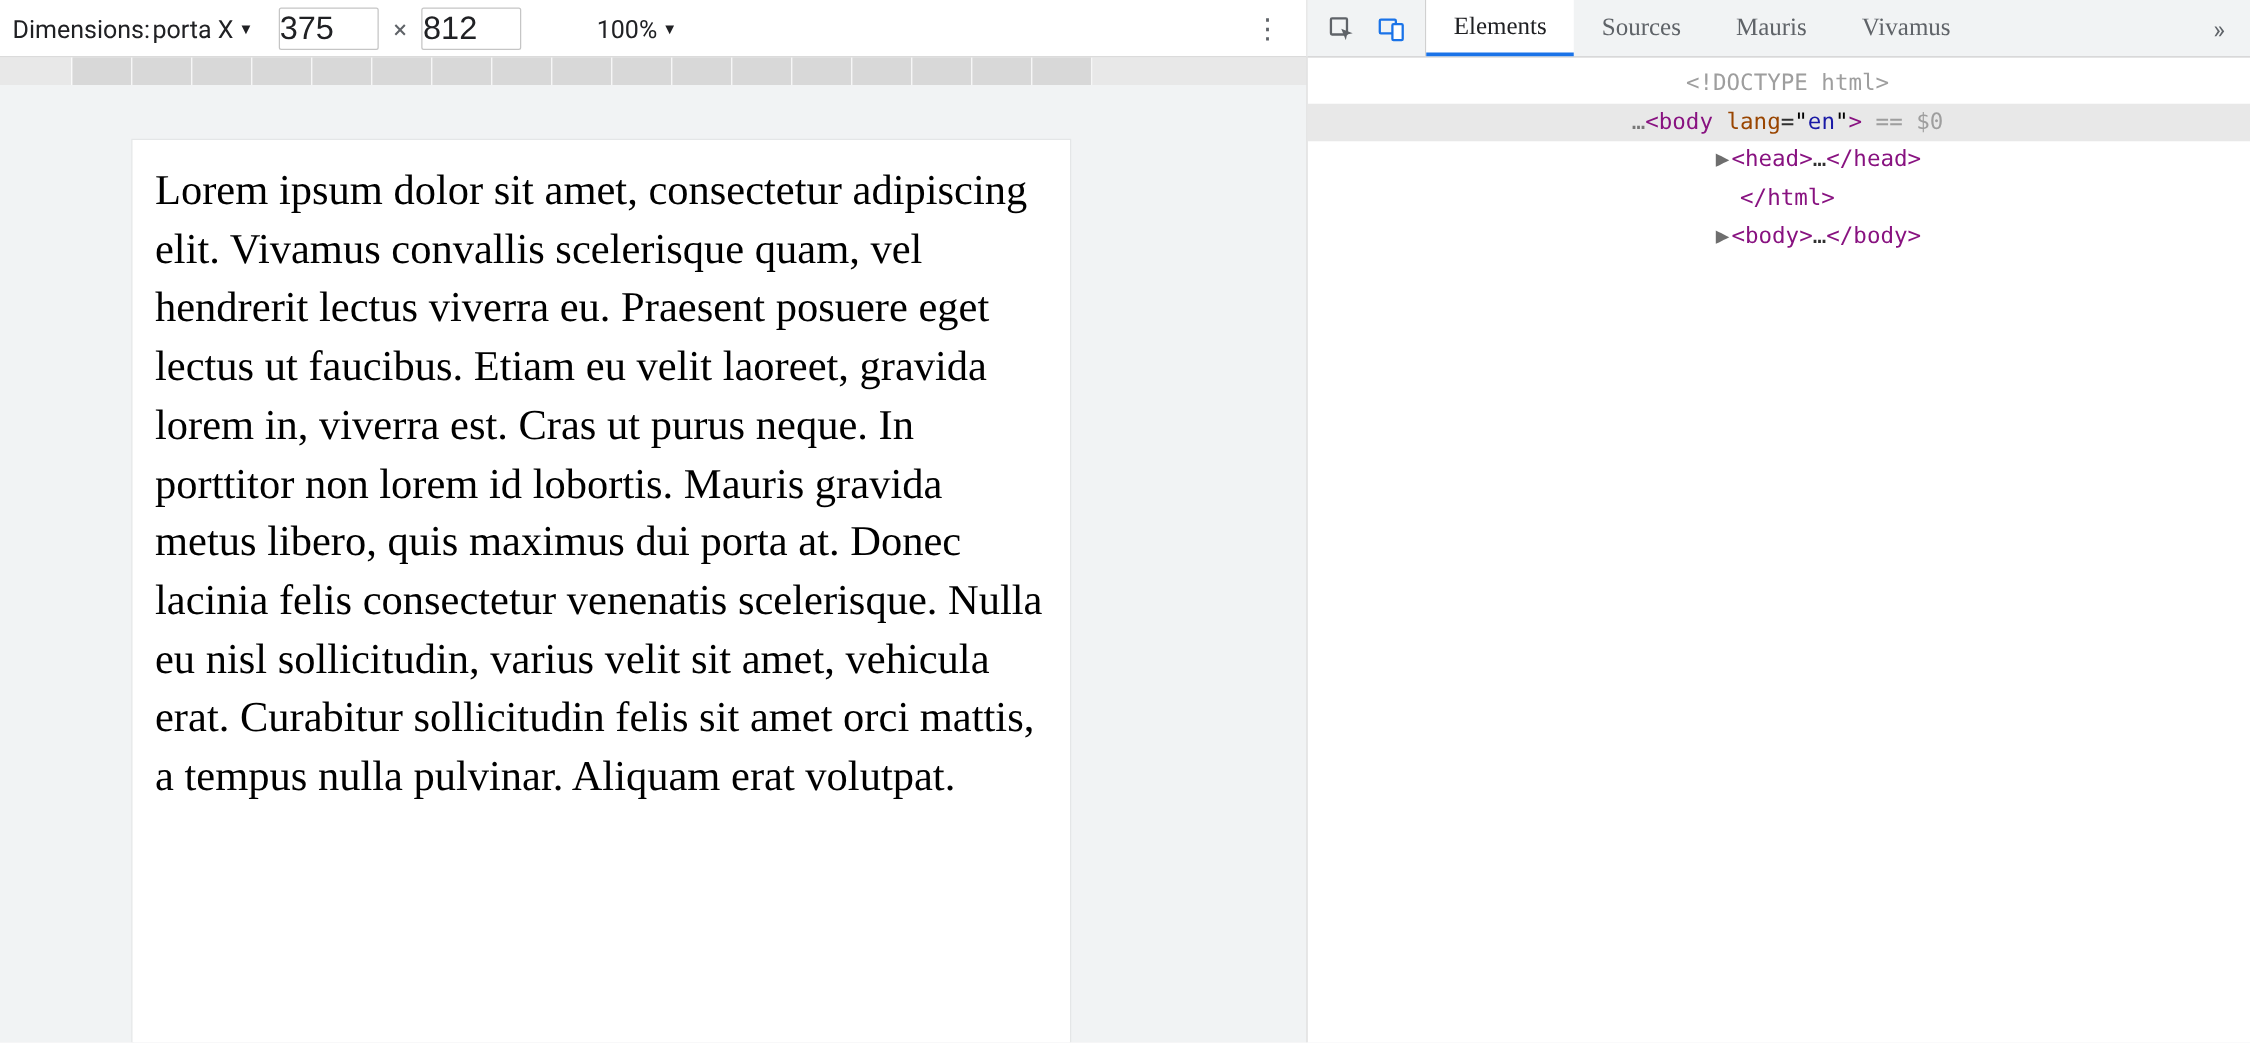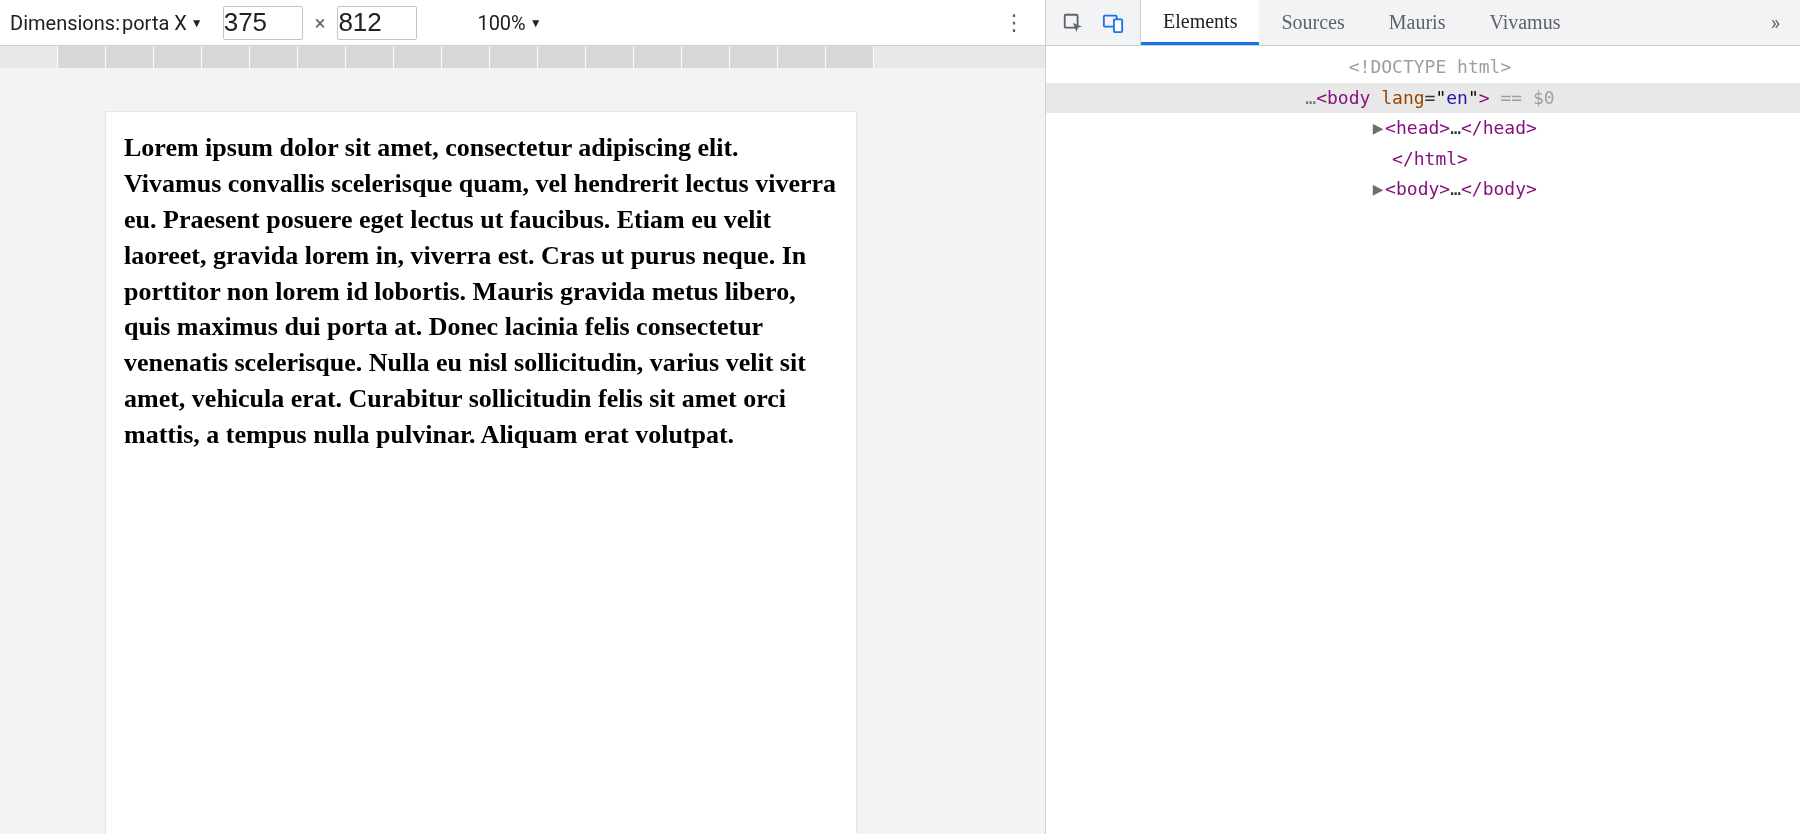--- a/index.html
+++ b/index.html
@@ -30,21 +30,21 @@
   .ruler-strip .spacer { flex: 1; background:#e8e8e8; }
 
   .canvas-area { flex: 1; position: relative; background: #f1f3f4; overflow: hidden; }
   .device-frame {
     position: absolute; left: 106px; top: 44px; width: 750px; height: 800px;
     background: #ffffff; box-shadow: 0 0 0 1px rgba(0,0,0,0.05);
   }
   .page-body { padding: 18px 18px; }
   .page-body p {
     font-family: "Times New Roman", Times, serif;
-    font-size: 26px; line-height: 1.38; color: #000; font-weight: bold;
+    font-size: 34px; line-height: 1.38; color: #000;
   }
 
   
   .right-pane { flex: 1; height: 100%; background: #ffffff; border-left: 1px solid #cfcfcf; display: flex; flex-direction: column; }
 
   .dt-tabs {
     height: 46px; border-bottom: 1px solid #d0d0d0; display: flex; align-items: center;
     font-size: 20px; color: #5f6368; background: #f1f3f4;
   }
   .dt-tabs .icons { display: flex; align-items: center; gap: 18px; padding: 0 16px; border-right: 1px solid #d0d0d0; height:100%;}

